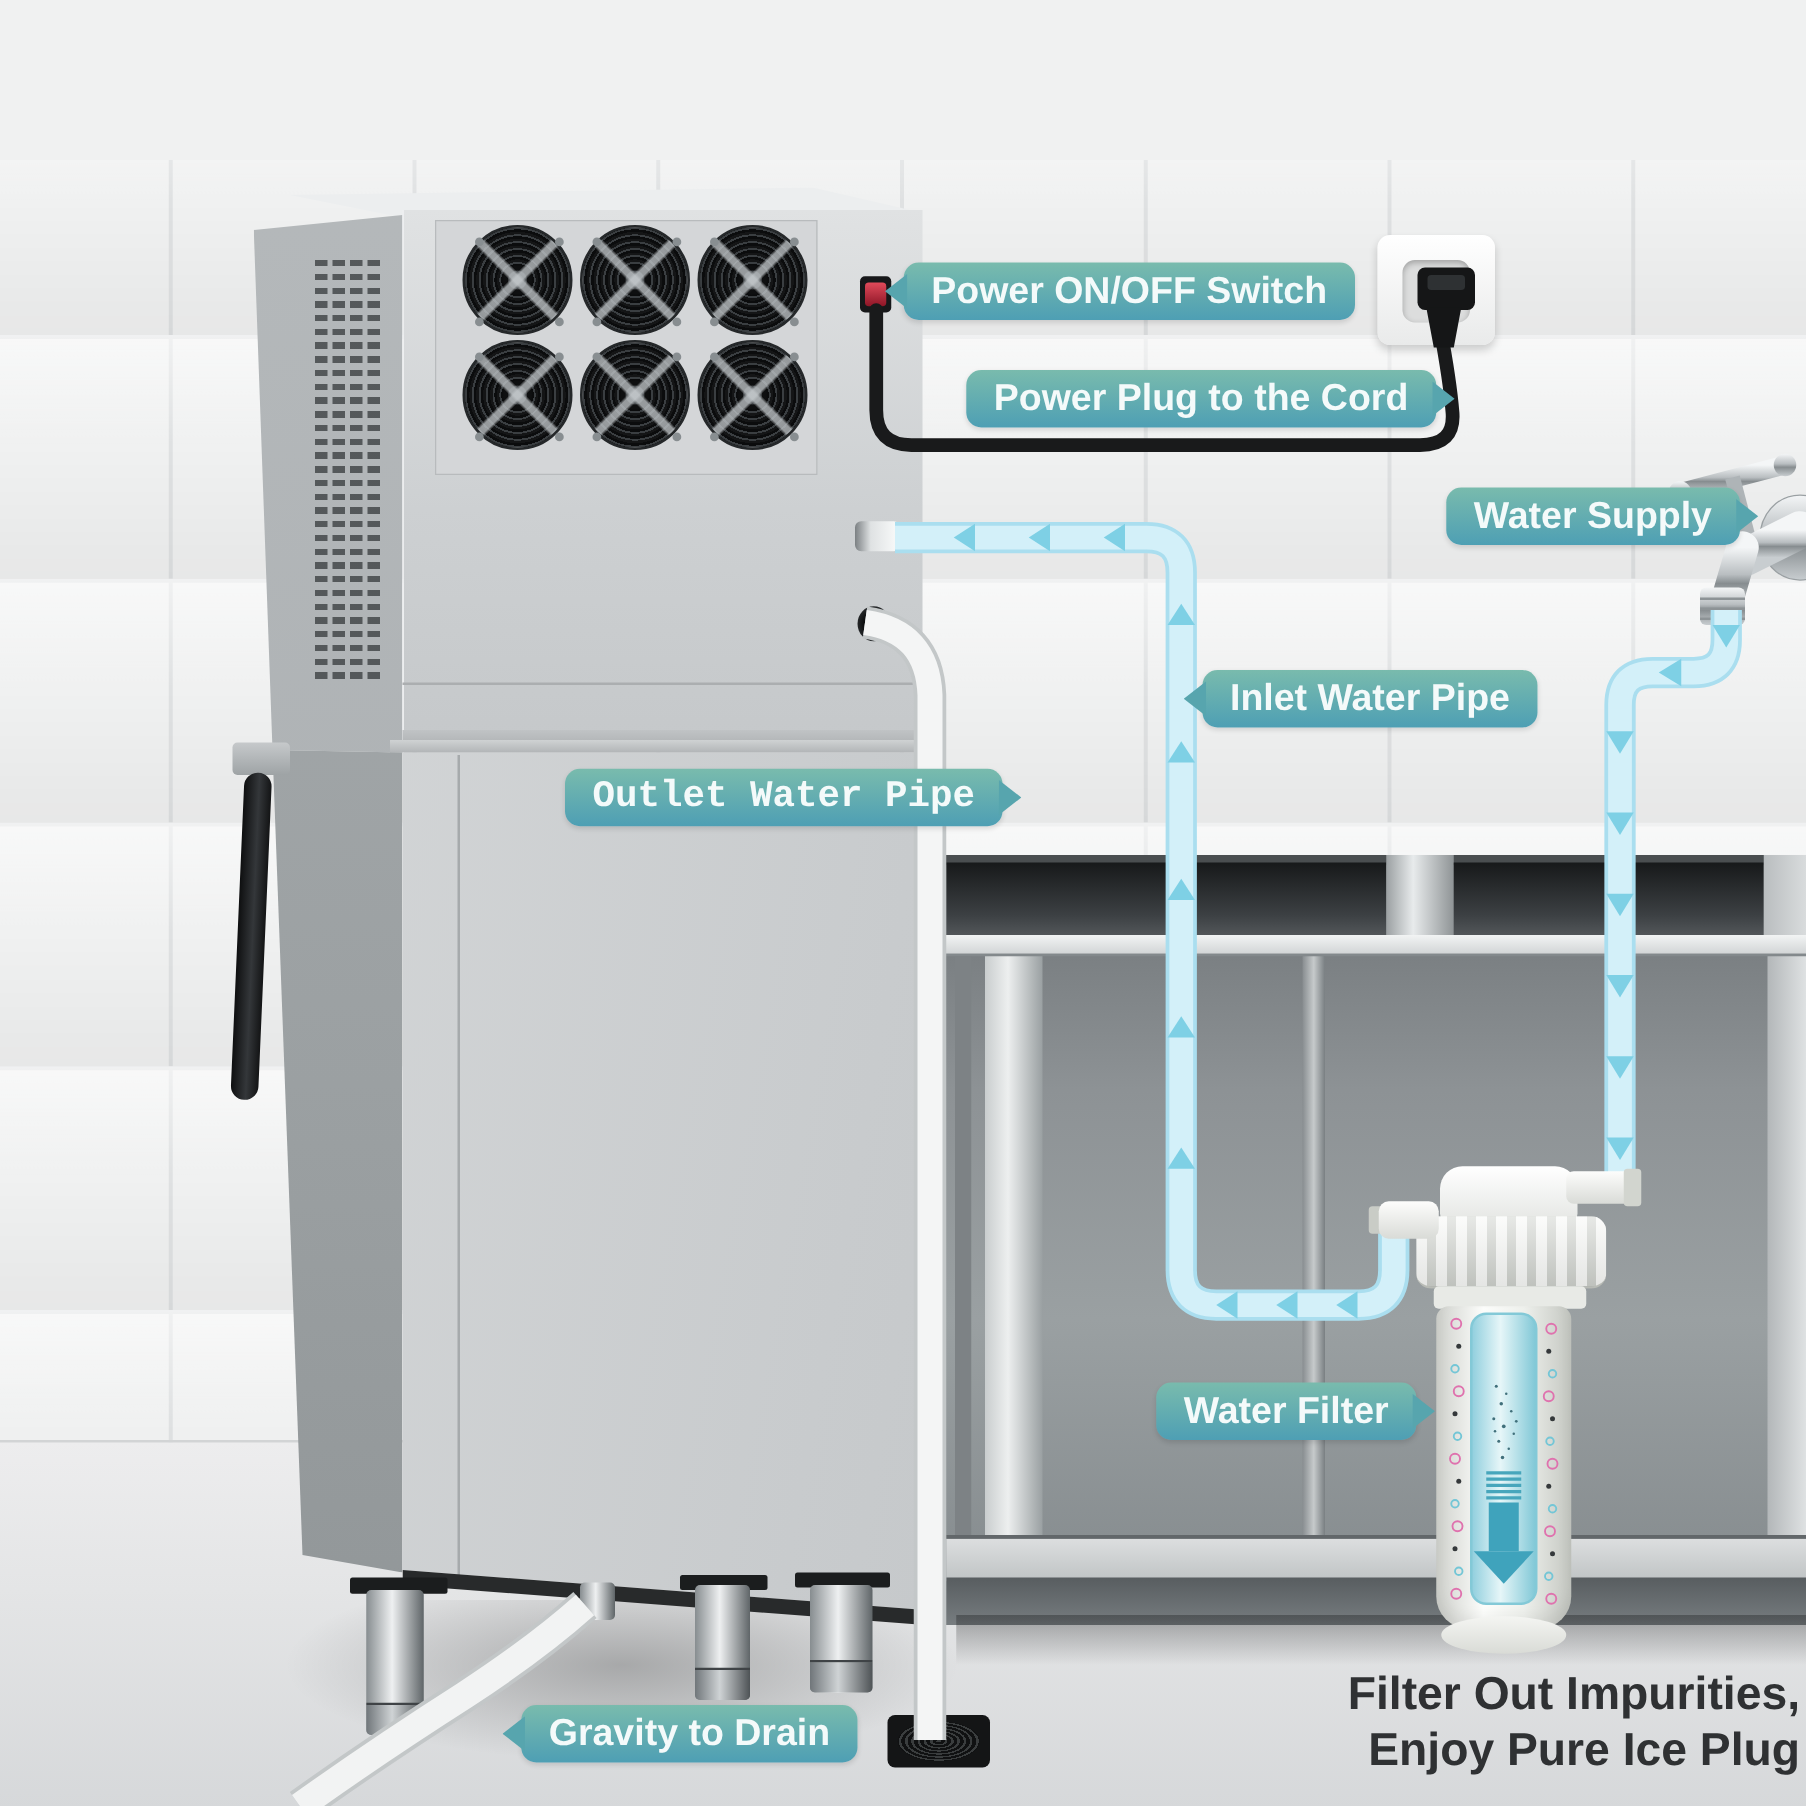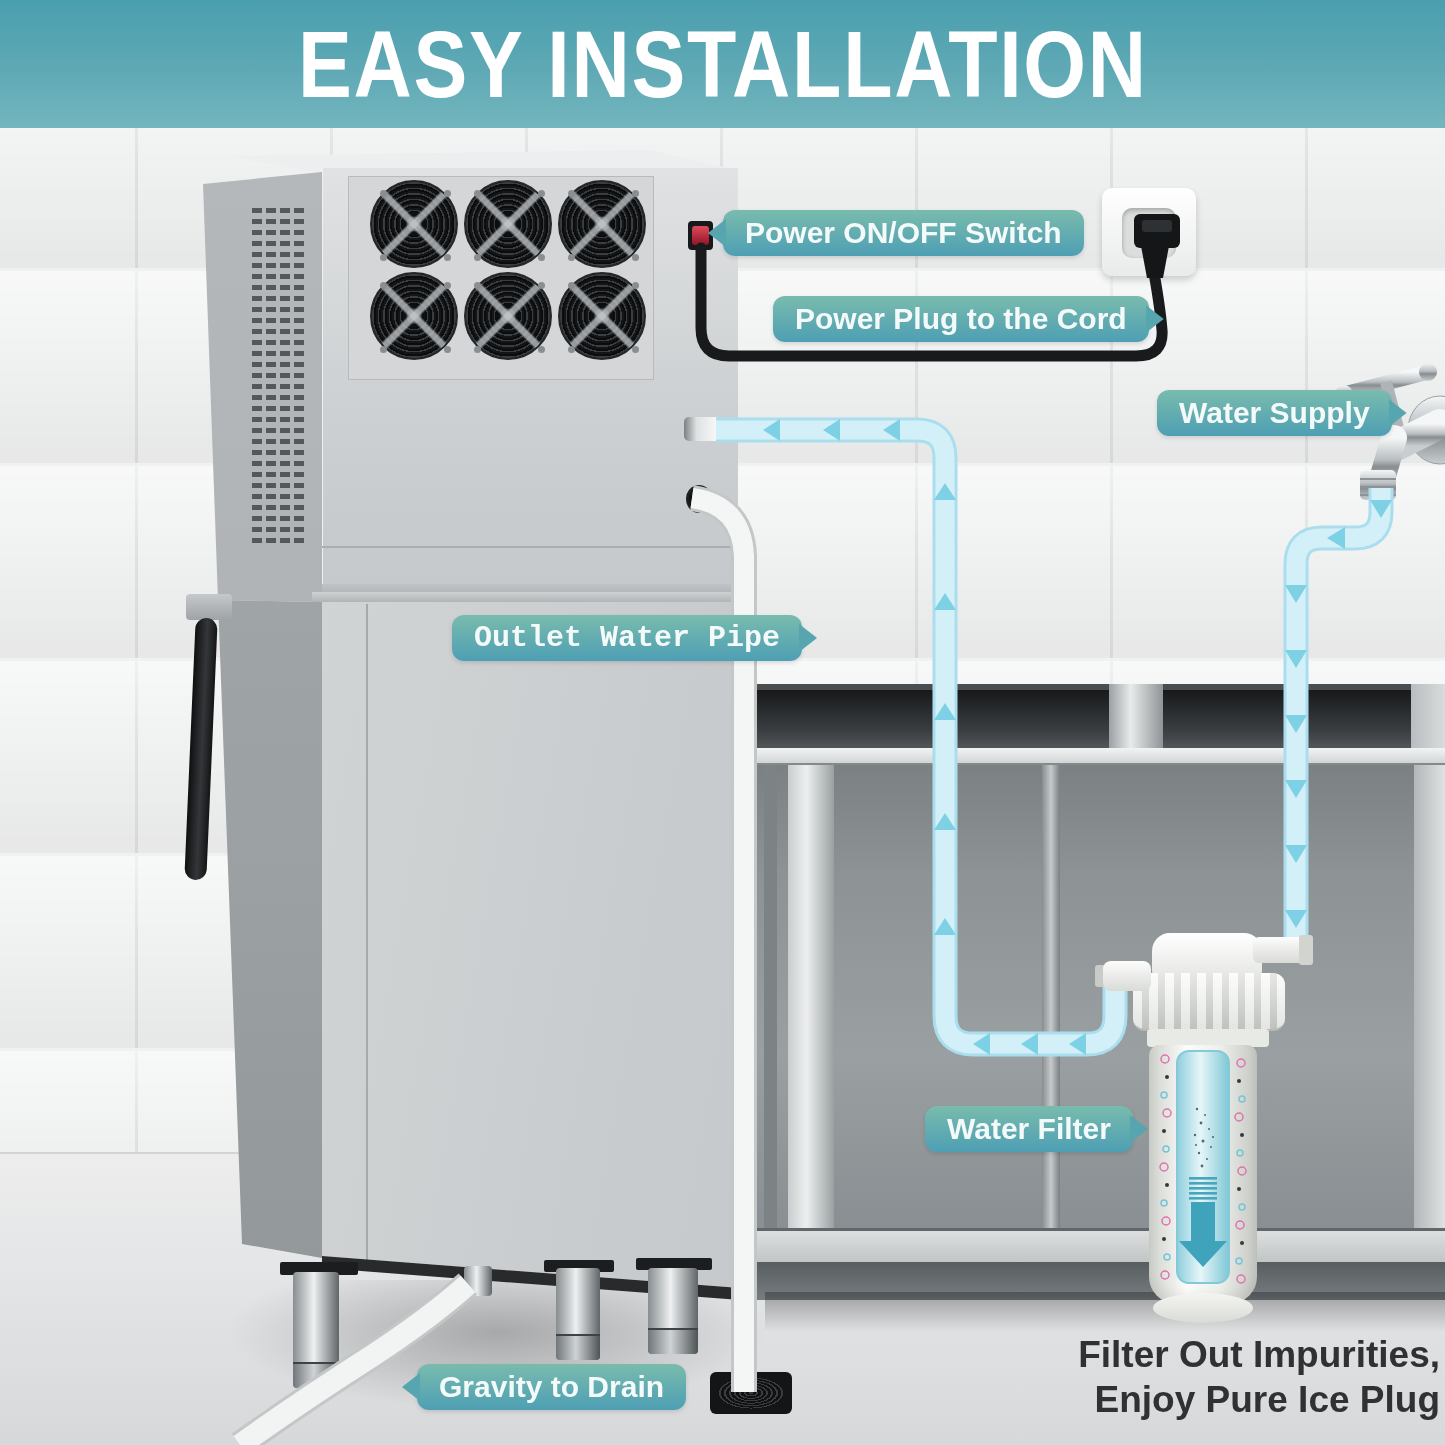--- a/index.html
+++ b/index.html
@@ -155,23 +155,20 @@
 
   
   .caption{position:absolute;left:960px;top:1332px;width:480px;z-index:10;text-align:right;
            color:#2f3133;font-size:37px;font-weight:600;line-height:1.22;}
 </style>
 </head>
 <body>
 
 <div class="canvas">
 
-  <header class="header">
-    <div class="title">EASY INSTALLATION</div>
-  </header>
 
   <div class="wall"></div>
   <div class="floor"></div>
 
   <div>
     <div class="abs z1 tbl-under"></div>
     <div class="abs z1 tbl-back"></div>
     <div class="abs z1 basin basin-l"></div>
     <div class="abs z1 basin-div"></div>
     <div class="abs z1 basin basin-r"></div>
@@ -392,20 +389,24 @@
     <span class="badge-text">Power ON/OFF Switch</span>
   </div>
   <div class="badge" style="left:773px;top:296px;">
     <span class="badge-text">Power Plug to the Cord</span>
     <span class="tip tip-r"></span>
   </div>
   <div class="badge" style="left:1157px;top:390px;align-items:center;">
     <span class="badge-text">Water Supply</span>
     <span class="tip tip-r"></span>
   </div>
+  <div class="badge" style="left:962px;top:536px;">
+    <span class="tip tip-l"></span>
+    <span class="badge-text">Inlet Water Pipe</span>
+  </div>
   <div class="badge" style="left:452px;top:615px;font-family:Liberation Mono, monospace;">
     <span class="badge-text">Outlet Water Pipe</span>
     <span class="tip tip-r"></span>
   </div>
   <div class="badge" style="left:925px;top:1106px;">
     <span class="badge-text">Water Filter</span>
     <span class="tip tip-r"></span>
   </div>
   <div class="badge" style="left:417px;top:1364px;">
     <span class="tip tip-l"></span>

